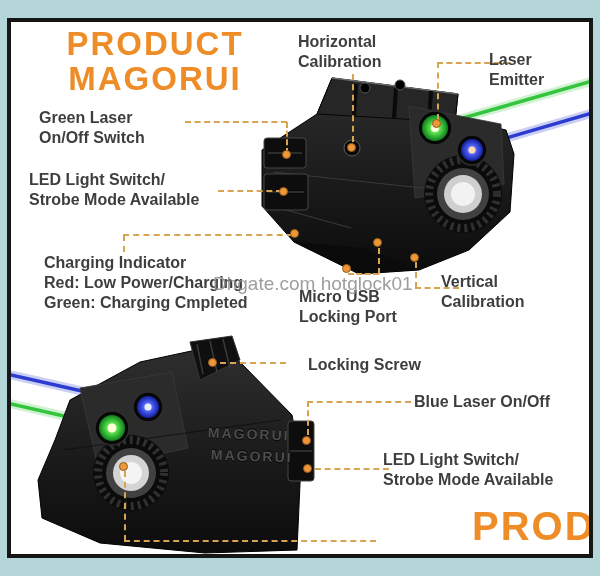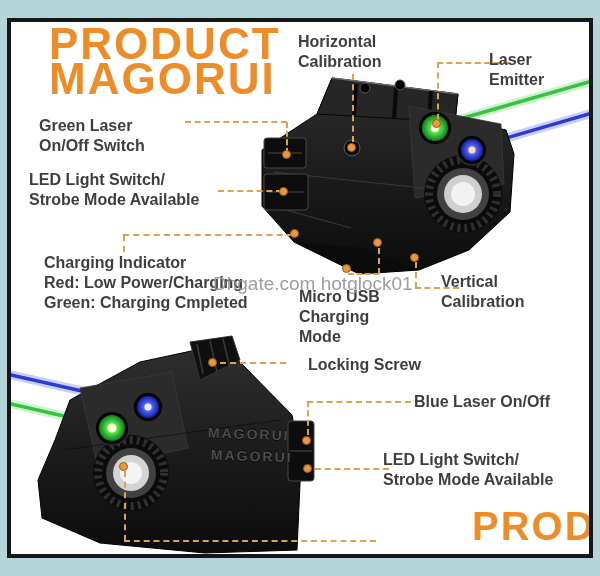--- a/index.html
+++ b/index.html
@@ -4,21 +4,21 @@
 <style>
   html,body{margin:0;padding:0;}
   .frame{position:relative;width:600px;height:576px;background:#b4d6d9;overflow:hidden;
          font-family:"Liberation Sans",sans-serif;}
   .panel{position:absolute;left:7px;right:7px;top:18px;bottom:18px;background:#fff;
          border:4px solid #161616;box-sizing:border-box;overflow:hidden;}
   .layer{position:absolute;left:0;top:0;width:578px;height:532px;}
   .lbl{position:absolute;color:#3e3e3e;font-weight:700;font-size:16px;line-height:20px;z-index:4;}
   .ctr{text-align:left;}
   .heading{position:absolute;left:38px;top:4px;width:212px;text-align:center;z-index:4;
-           color:#ee8c28;font-weight:900;font-size:44px;line-height:35px;letter-spacing:2px;}
+           color:#ee8c28;font-weight:900;font-size:33px;line-height:35px;letter-spacing:2px;}
   .produ{position:absolute;left:461px;top:482px;z-index:4;color:#ee8c28;font-weight:900;
          font-size:40px;letter-spacing:2px;white-space:nowrap;}
   .dash-h{position:absolute;border-top:2px dashed #d9a450;height:0;z-index:2;}
   .dash-v{position:absolute;border-left:2px dashed #d9a450;width:0;z-index:2;}
   .dot{position:absolute;width:9px;height:9px;border-radius:50%;background:#ef9738;
        border:1px solid #8f5c1b;box-sizing:border-box;z-index:3;}
   .wm{position:absolute;left:202px;top:251px;z-index:5;color:#8d8d8d;opacity:.85;
       font-size:19px;font-weight:400;white-space:nowrap;}
   .brand{position:absolute;z-index:2;color:#4d4d4d;font-weight:800;font-size:14px;
          letter-spacing:2px;text-shadow:0 1px 0 #0a0a0a,0 -1px 0 #0a0a0a;transform:rotate(2deg);
@@ -146,36 +146,36 @@
     </div>
 
     <div class="lbl ctr" style="left:287px;top:10px;width:110px;">
       <div>Horizontal</div>
       <div>Calibration</div>
     </div>
     <div class="lbl ctr" style="left:478px;top:28px;width:110px;">
       <div>Laser</div>
       <div>Emitter</div>
     </div>
-    <div class="lbl ctr" style="left:28px;top:94px;width:185px;">
+    <div class="lbl ctr" style="left:28px;top:86px;width:185px;">
       <div>Green Laser</div>
       <div>On/Off Switch</div>
     </div>
     <div class="lbl ctr" style="left:18px;top:148px;width:205px;">
       <div>LED Light Switch/</div>
       <div>Strobe Mode Available</div>
     </div>
     <div class="lbl" style="left:33px;top:231px;width:240px;">
       <div>Charging Indicator</div>
       <div>Red: Low Power/Charging</div>
       <div>Green: Charging Cmpleted</div>
     </div>
     <div class="lbl ctr" style="left:288px;top:265px;width:110px;">
       <div>Micro USB</div>
-      <div>Charging Mode</div>
+      <div>Locking Port</div>
     </div>
     <div class="lbl ctr" style="left:430px;top:250px;width:100px;">
       <div>Vertical</div>
       <div>Calibration</div>
     </div>
     <div class="lbl" style="left:297px;top:333px;width:150px;">
       <div>Locking Screw</div>
     </div>
     <div class="lbl" style="left:403px;top:370px;width:170px;">
       <div>Blue Laser On/Off</div>

